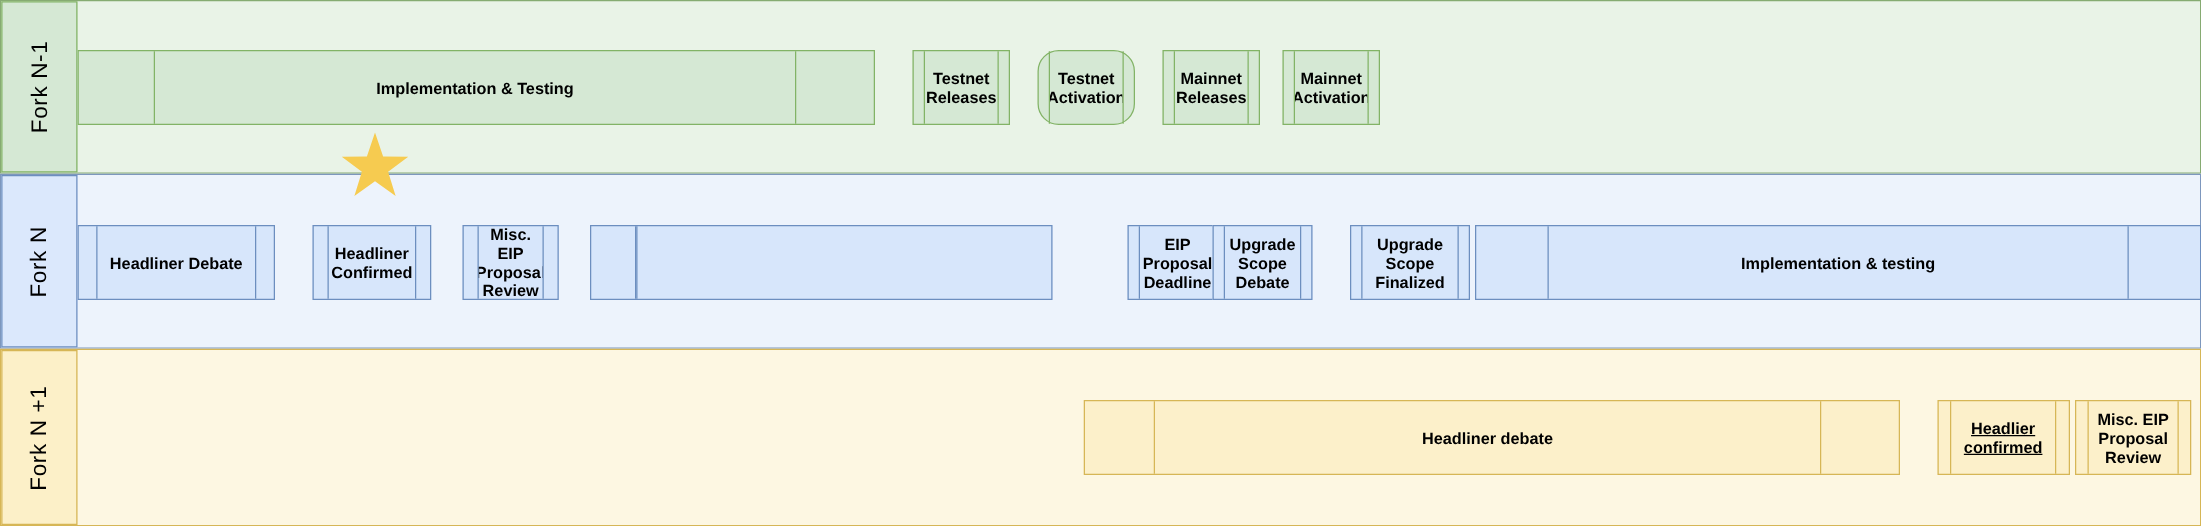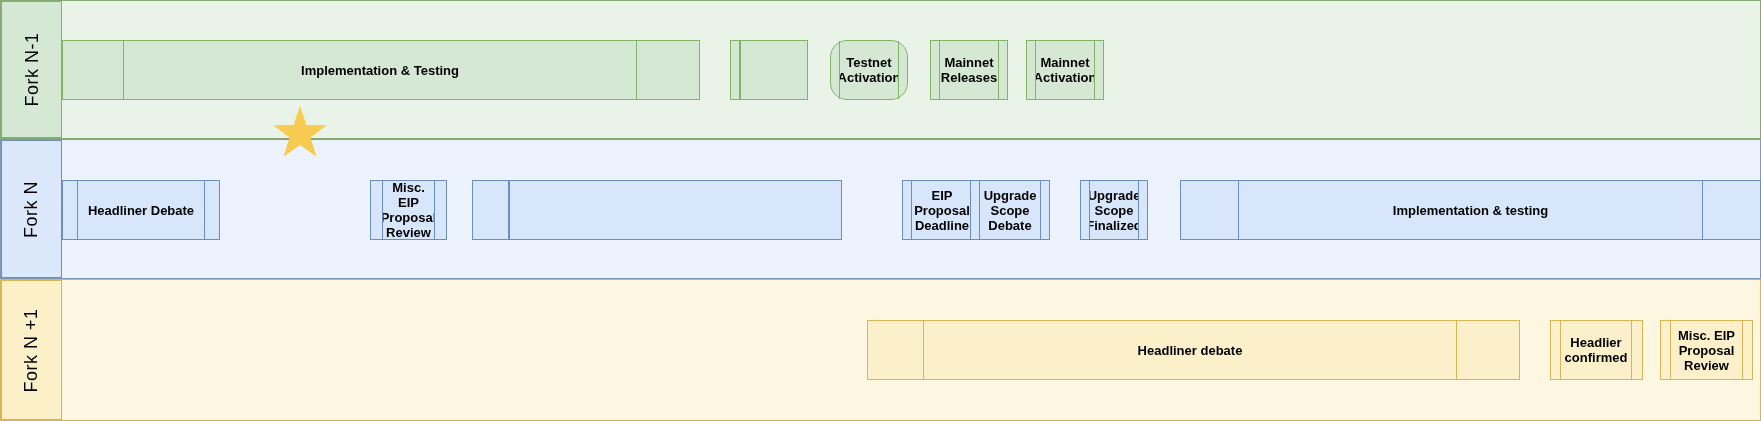--- a/index.html
+++ b/index.html
@@ -99,20 +99,21 @@
     </div>
   </div>
 
   <div class="bar bar-green" style="left:62px; top:40px; width:638px;">
     <div class="seg seg-l" style="width:61px;"></div>
     <div class="seg-main">Implementation &amp; Testing</div>
     <div class="seg seg-r" style="width:63px;"></div>
   </div>
   <div class="bar bar-green" style="left:730px; top:40px; width:78px;">
     <div class="seg seg-l" style="width:9px;"></div>
+    <div class="seg-main">Testnet Releases</div>
     <div class="seg seg-r" style="width:9px;"></div>
   </div>
   <div class="bar bar-green" style="left:830px; top:40px; width:78px;border-radius:17px;">
     <div class="seg seg-l" style="width:9px;"></div>
     <div class="seg-main">Testnet Activation</div>
     <div class="seg seg-r" style="width:9px;"></div>
   </div>
   <div class="bar bar-green" style="left:930px; top:40px; width:78px;">
     <div class="seg seg-l" style="width:9px;"></div>
     <div class="seg-main">Mainnet Releases</div>
@@ -122,56 +123,61 @@
     <div class="seg seg-l" style="width:9px;"></div>
     <div class="seg-main">Mainnet Activation</div>
     <div class="seg seg-r" style="width:9px;"></div>
   </div>
 
   <div class="bar bar-blue" style="left:62px; top:180px; width:158px;">
     <div class="seg seg-l" style="width:15px;"></div>
     <div class="seg-main">Headliner Debate</div>
     <div class="seg seg-r" style="width:15px;"></div>
   </div>
+  <div class="bar bar-blue" style="left:250px; top:180px; width:95px;">
+    <div class="seg seg-l" style="width:12px;"></div>
+    <div class="seg-main">Headliner Confirmed</div>
+    <div class="seg seg-r" style="width:12px;"></div>
+  </div>
   <div class="bar bar-blue" style="left:370px; top:180px; width:77px;">
     <div class="seg seg-l" style="width:12px;"></div>
     <div class="seg-main">Misc. EIP Proposal Review</div>
     <div class="seg seg-r" style="width:12px;"></div>
   </div>
   <div class="bar bar-blue" style="left:472px; top:180px; width:370px;">
     <div class="seg seg-l" style="width:36px;"></div>
     <div class="seg seg-r" style="width:39px;"></div>
   </div>
   <div class="bar bar-blue" style="left:870px; top:180px; width:80px;margin-left:32px;">
     <div class="seg seg-l" style="width:9px;"></div>
     <div class="seg-main">EIP Proposal Deadline</div>
     <div class="seg seg-r" style="width:9px;"></div>
   </div>
   <div class="bar bar-blue" style="left:970px; top:180px; width:80px;">
     <div class="seg seg-l" style="width:9px;"></div>
     <div class="seg-main">Upgrade Scope Debate</div>
     <div class="seg seg-r" style="width:9px;"></div>
   </div>
-  <div class="bar bar-blue" style="left:1080px; top:180px; width:68px;">
+  <div class="bar bar-blue" style="left:1080px; top:180px; width:96px;">
     <div class="seg seg-l" style="width:9px;"></div>
     <div class="seg-main">Upgrade Scope Finalized</div>
     <div class="seg seg-r" style="width:9px;"></div>
   </div>
   <div class="bar bar-blue" style="left:1180px; top:180px; width:581px;">
     <div class="seg seg-l" style="width:58px;"></div>
     <div class="seg-main">Implementation &amp; testing</div>
     <div class="seg seg-r" style="width:58px;"></div>
   </div>
 
   <div class="bar bar-yellow" style="left:867px; top:320px; width:653px;">
     <div class="seg seg-l" style="width:56px;"></div>
     <div class="seg-main">Headliner debate</div>
     <div class="seg seg-r" style="width:63px;"></div>
   </div>
-  <div class="bar bar-yellow" style="left:1550px; top:320px; width:93px;">
+  <div class="bar bar-yellow" style="left:1550px; top:320px; width:106px;text-decoration:underline;">
     <div class="seg seg-l" style="width:10px;"></div>
     <div class="seg-main">Headlier confirmed</div>
     <div class="seg seg-r" style="width:11px;"></div>
   </div>
   <div class="bar bar-yellow" style="left:1660px; top:320px; width:93px;">
     <div class="seg seg-l" style="width:10px;"></div>
     <div class="seg-main">Misc. EIP Proposal Review</div>
     <div class="seg seg-r" style="width:10px;"></div>
   </div>
 

